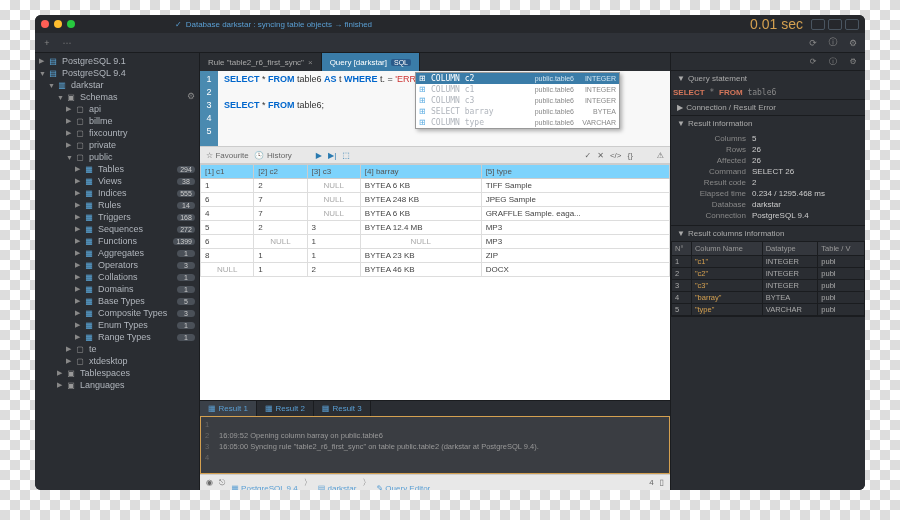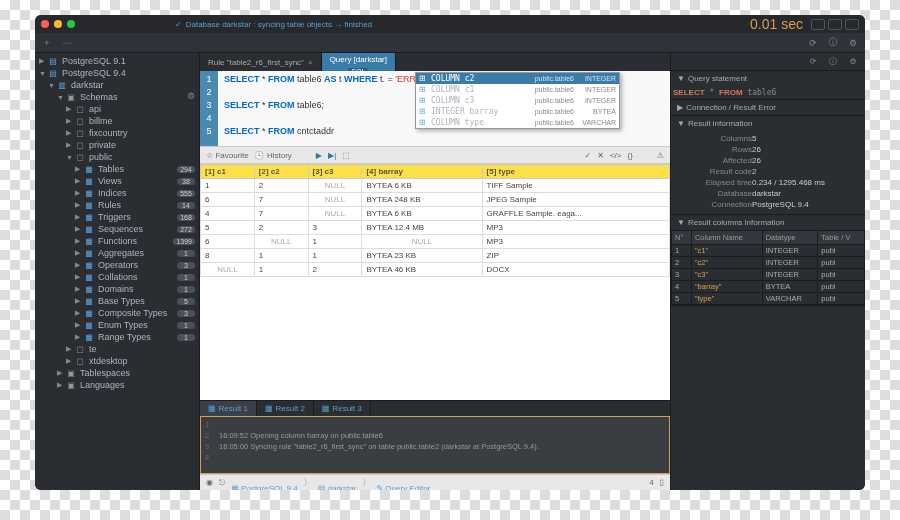--- a/index.html
+++ b/index.html
@@ -22,21 +22,21 @@
 .arrow { width:8px; font-size:7px; color:#888; }
 .nicon { width:12px; height:10px; margin-right:3px; display:inline-flex; align-items:center; justify-content:center; font-size:8px; }
 .db { color:#5dade2; }
 .folder { color:#999; }
 .table { color:#5dade2; }
 .gear { color:#888; }
 .badge { margin-left:auto; background:#4a5058; color:#ccc; padding:0 3px; border-radius:6px; font-size:7px; min-width:18px; text-align:center; }
 .center { flex:1; display:flex; flex-direction:column; background:#f5f5f5; }
 .tabs { height:18px; background:#2a2d32; display:flex; }
 .tab { padding:2px 8px; background:#2a2d32; color:#aaa; display:flex; align-items:center; gap:4px; font-size:8px; border-right:1px solid #1a1c1f; }
-.tab.active { background:#3a7ca8; color:#fff;flex-direction:column; }
+.tab.active { background:#3a7ca8; color:#fff; }
 .tab .x { color:#888; cursor:pointer; }
 .sql-badge { background:#2a5a8a; color:#fff; padding:0 3px; font-size:7px; border-radius:2px; }
 .editor { background:#f8f8f8; min-height:75px; position:relative; font-family:Menlo,monospace; font-size:9px; }
 .gutter { position:absolute; left:0; top:0; bottom:0; width:18px; background:#4a8ab0; color:#fff; text-align:center; padding-top:2px; line-height:13px; }
 .code { margin-left:20px; padding:2px 4px; line-height:13px; color:#333; }
 .kw { color:#0066cc; font-weight:bold; }
 .str { color:#cc3333; }
 .autocomplete { position:absolute; left:215px; top:1px; width:205px; background:#fff; border:1px solid #999; box-shadow:2px 2px 4px rgba(0,0,0,0.3); z-index:10; }
 .ac-row { display:flex; padding:1px 3px; font-size:8px; align-items:center; }
 .ac-row.sel { background:#3a7ca8; color:#fff; }
@@ -44,40 +44,40 @@
 .ac-row.sel .ac-icon { color:#fff; }
 .ac-name { flex:1; font-family:Menlo,monospace; }
 .ac-meta { color:#888; font-size:7px; }
 .ac-row.sel .ac-meta { color:#d0e4f0; }
 .ac-type { width:42px; text-align:right; color:#888; font-size:7px; }
 .ac-row.sel .ac-type { color:#d0e4f0; }
 .edtool { height:18px; background:#e8e8e8; border-top:1px solid #ccc; border-bottom:1px solid #ccc; display:flex; align-items:center; padding:0 6px; gap:6px; font-size:8px; color:#666; }
 .play { color:#2a7ab0; cursor:pointer; }
 .grid { flex:1; background:#fff; overflow:auto; font-size:8px; }
 .grid table { width:100%; border-collapse:collapse; }
-.grid th { background:#fde047; padding:2px 4px; text-align:left; border:1px solid #ccc; color:#555; font-weight:bold; }
+.grid th { background:#7dd3fc; padding:2px 4px; text-align:left; border:1px solid #ccc; color:#555; font-weight:normal; }
 .grid td { padding:2px 4px; border:1px solid #ddd; color:#444; }
 .grid td.null { color:#aaa;text-align:center; }
 .rtabs { height:16px; background:#2a2d32; display:flex; border-top:1px solid #1a1c1f; }
 .rtab { padding:1px 8px; color:#5a9fd4; font-size:8px; display:flex; align-items:center; gap:3px; border-right:1px solid #1a1c1f; cursor:pointer; }
 .rtab.active { background:#3a4048; }
 .log { height:58px; background:#3a3d42; border:1px solid #d4a050; font-size:7.5px; padding:2px 4px; color:#999; line-height:11px; overflow:hidden; }
 .log-line { display:flex; gap:6px; }
 .ln { color:#666; width:8px; }
 .bottombar { height:16px; background:#e8e8e8; display:flex; align-items:center; padding:0 6px; font-size:8px; color:#666; gap:6px; border-top:1px solid #ccc; }
 .crumb { color:#5a9fd4;margin-top:12px; }
 .rpanel { width:195px; background:#2a2d32; border-left:1px solid #1a1c1f; overflow-y:auto; font-size:8px; }
 .rtool { height:18px; display:flex; align-items:center; justify-content:flex-end; padding:0 6px; gap:8px; border-bottom:1px solid #1a1c1f; }
 .section { border-bottom:1px solid #1a1c1f; }
 .shdr { padding:3px 6px; color:#aaa; display:flex; align-items:center; gap:3px; cursor:pointer; }
 .scontent { padding:2px 6px 4px; }
 .qtext { font-family:Menlo,monospace; color:#888; padding:2px; }
 .qtext .kw { color:#d4765a; }
 .info-row { display:flex; padding:1px 0; }
-.info-k { width:75px; text-align:right; color:#888; }
+.info-k { width:75px; text-align:right; color:#888; padding-right:6px; }
 .info-v { color:#ccc; }
 .coltable { width:100%; border-collapse:collapse; font-size:7.5px; }
 .coltable th { background:#34373d; padding:2px 3px; text-align:left; color:#999; border:1px solid #1a1c1f; font-weight:normal; }
 .coltable td { padding:1px 3px; border:1px solid #1a1c1f; color:#aaa; }
 .coltable td.q { color:#d4a050; }
 </style>
 </head>
 <body>
 
 <div class="win">
@@ -282,21 +282,20 @@
             <span class="sql-badge">SQL</span>
           </div>
       </div>
       <div class="editor">
         <div class="gutter" id="gutter">1<br>2<br>3<br>4<br>5</div>
         <div class="code" id="code">
             <div><span class="kw">SELECT</span> * <span class="kw">FROM</span> table6 <span class="kw">AS</span> t <span class="kw">WHERE</span> t. = <span class="str">'ERROR'</span>;</div>
             <div>&nbsp;</div>
             <div><span class="kw">SELECT</span> * <span class="kw">FROM</span> table6;</div>
             <div>&nbsp;</div>
-            <div><span class="kw">SELECT</span> * <span class="kw">FROM</span> cntctaddr</div>
           </div>
         <div class="autocomplete" id="ac">
             <div class="ac-row sel">
               <span class="ac-icon">⊞</span>
               <span class="ac-name">COLUMN c2</span>
               <span class="ac-meta">public.table6</span>
               <span class="ac-type">INTEGER</span>
             </div>
             <div class="ac-row">
               <span class="ac-icon">⊞</span>
@@ -305,21 +304,21 @@
               <span class="ac-type">INTEGER</span>
             </div>
             <div class="ac-row">
               <span class="ac-icon">⊞</span>
               <span class="ac-name">COLUMN c3</span>
               <span class="ac-meta">public.table6</span>
               <span class="ac-type">INTEGER</span>
             </div>
             <div class="ac-row">
               <span class="ac-icon">⊞</span>
-              <span class="ac-name">INTEGER barray</span>
+              <span class="ac-name">SELECT barray</span>
               <span class="ac-meta">public.table6</span>
               <span class="ac-type">BYTEA</span>
             </div>
             <div class="ac-row">
               <span class="ac-icon">⊞</span>
               <span class="ac-name">COLUMN type</span>
               <span class="ac-meta">public.table6</span>
               <span class="ac-type">VARCHAR</span>
             </div>
           </div>
@@ -456,20 +455,24 @@
             </div>
             <div class="info-row">
               <span class="info-k">Rows</span>
               <span class="info-v">26</span>
             </div>
             <div class="info-row">
               <span class="info-k">Affected</span>
               <span class="info-v">26</span>
             </div>
             <div class="info-row">
+              <span class="info-k">Command</span>
+              <span class="info-v">SELECT 26</span>
+            </div>
+            <div class="info-row">
               <span class="info-k">Result code</span>
               <span class="info-v">2</span>
             </div>
             <div class="info-row">
               <span class="info-k">Elapsed time</span>
               <span class="info-v">0.234 / 1295.468 ms</span>
             </div>
             <div class="info-row">
               <span class="info-k">Database</span>
               <span class="info-v">darkstar</span>

